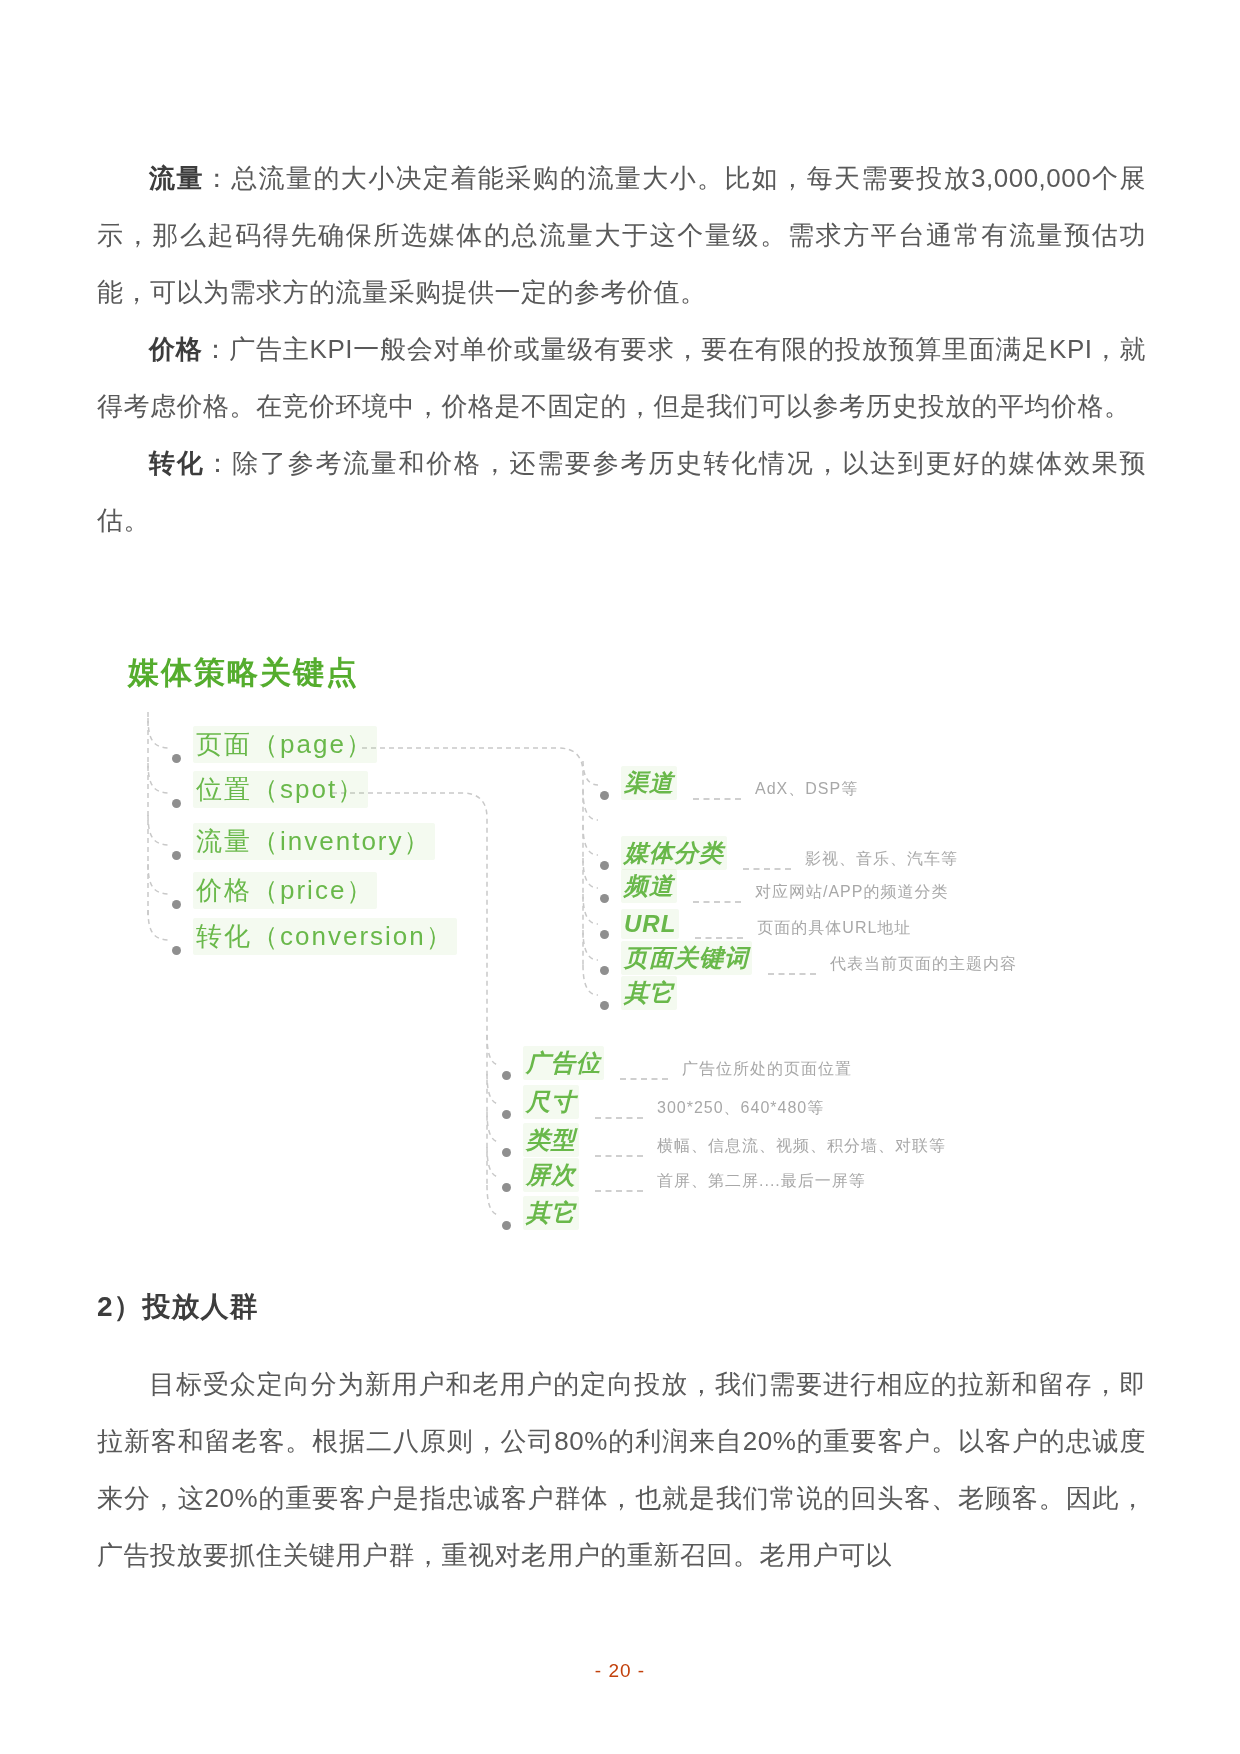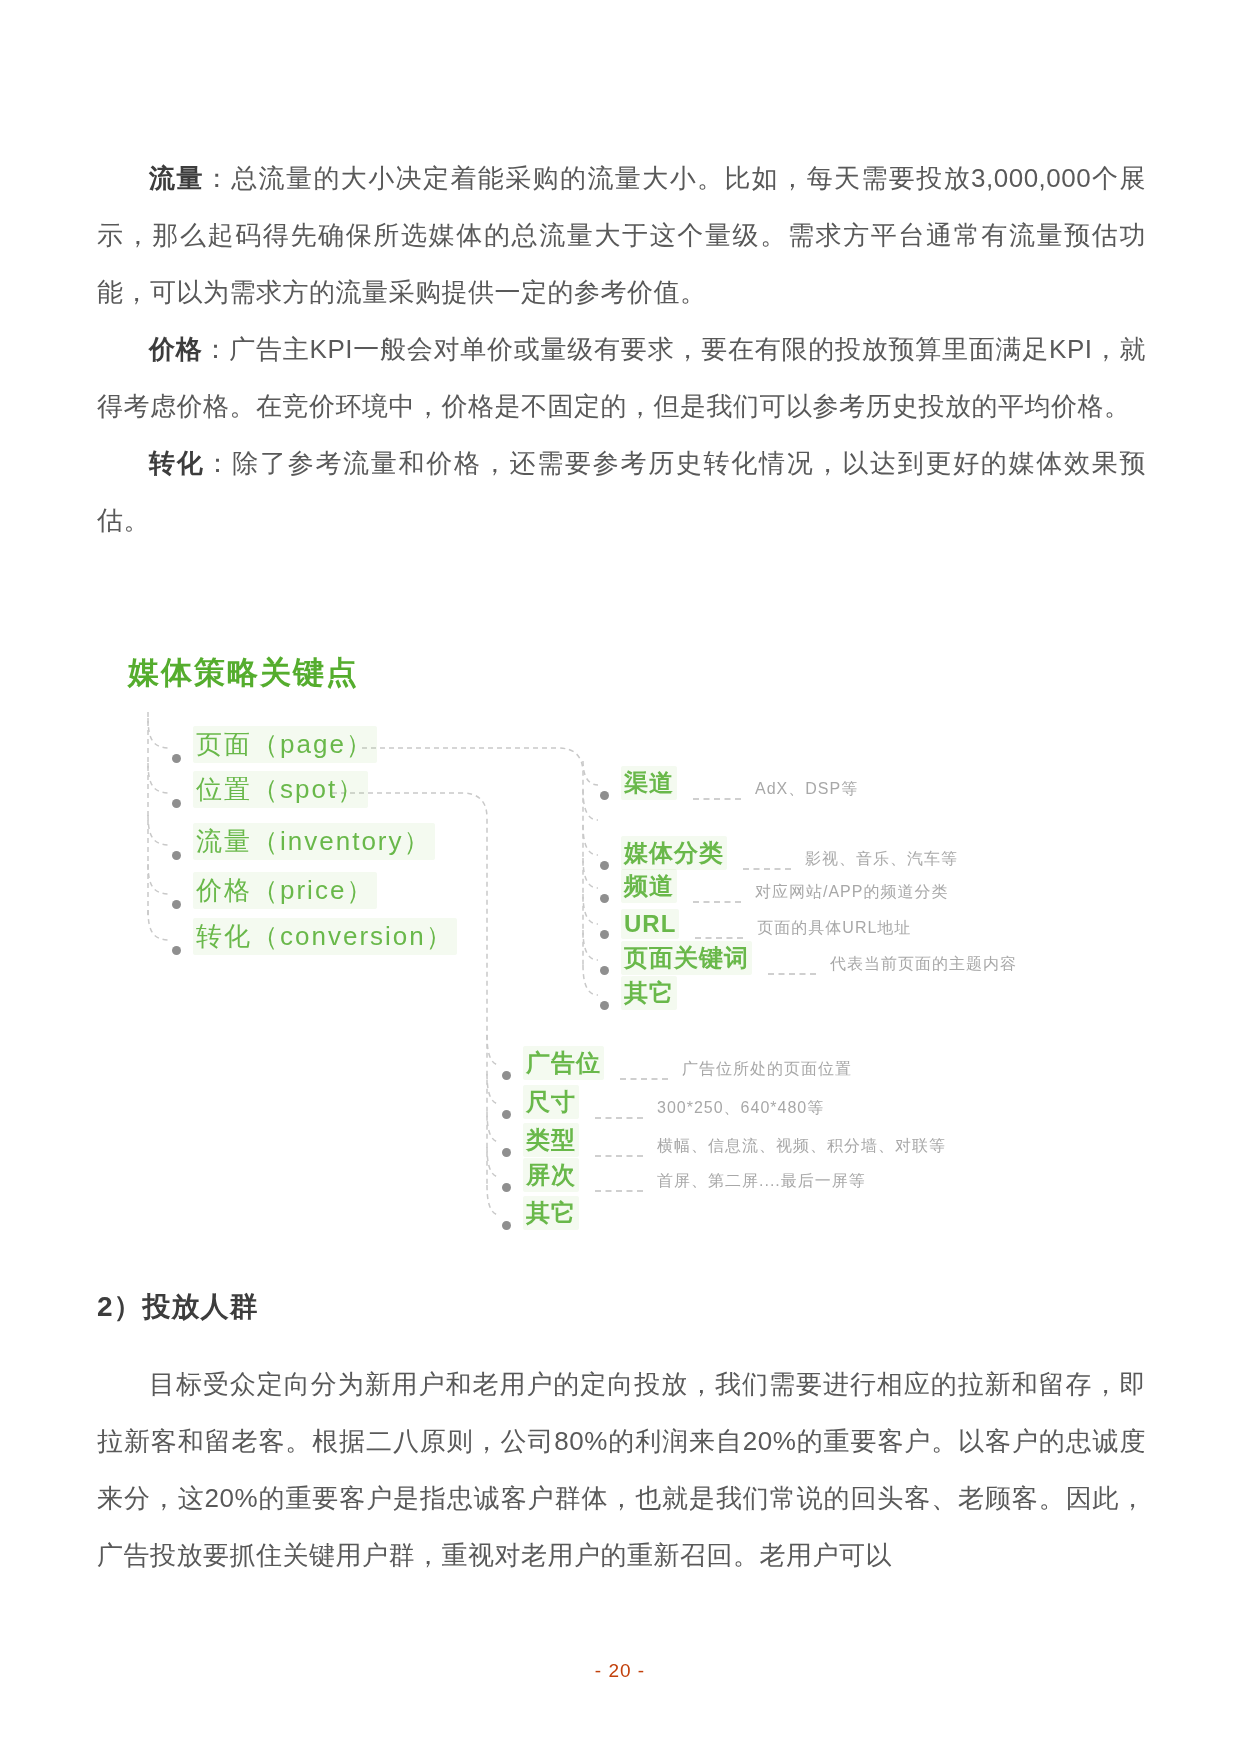--- a/index.html
+++ b/index.html
@@ -29,21 +29,21 @@
     position:absolute;left:128px;top:12px;
     font-size:31px;font-weight:bold;color:#55ad2e;letter-spacing:2px;
   }
   .diagram svg{position:absolute;left:0;top:0;}
   .node-row{position:absolute;display:flex;align-items:flex-end;white-space:nowrap;height:30px;}
   .dot{
     width:9px;height:9px;border-radius:50%;
     background:#8f8f8f;flex:0 0 9px;margin-right:12px;
   }
   .lvl1 .label{font-size:26px;color:#69b84a;letter-spacing:2px;}
-  .lvl2 .label{font-size:24px;color:#69b84a;font-weight:bold;letter-spacing:1px;}
+  .lvl2 .label{font-size:24px;color:#69b84a;font-weight:bold;letter-spacing:1px;font-style:italic;}
   .label{background:rgba(150,210,110,0.10);padding:1px 3px;border-radius:2px;}
   .dash{width:48px;border-top:2px dashed #cfcfcf;margin:0 14px 0 16px;}
   .desc{font-size:16px;color:#a8a8a8;letter-spacing:1px;}
   
   .section2{position:absolute;top:1288px;left:97px;right:94px;}
   .section2 h2{margin:0;font-size:28px;font-weight:bold;color:#3d3d3d;letter-spacing:1px;}
   .section2 p.body{margin-top:30px;}
   
   .page-number{
     position:absolute;top:1660px;left:0;width:100%;

